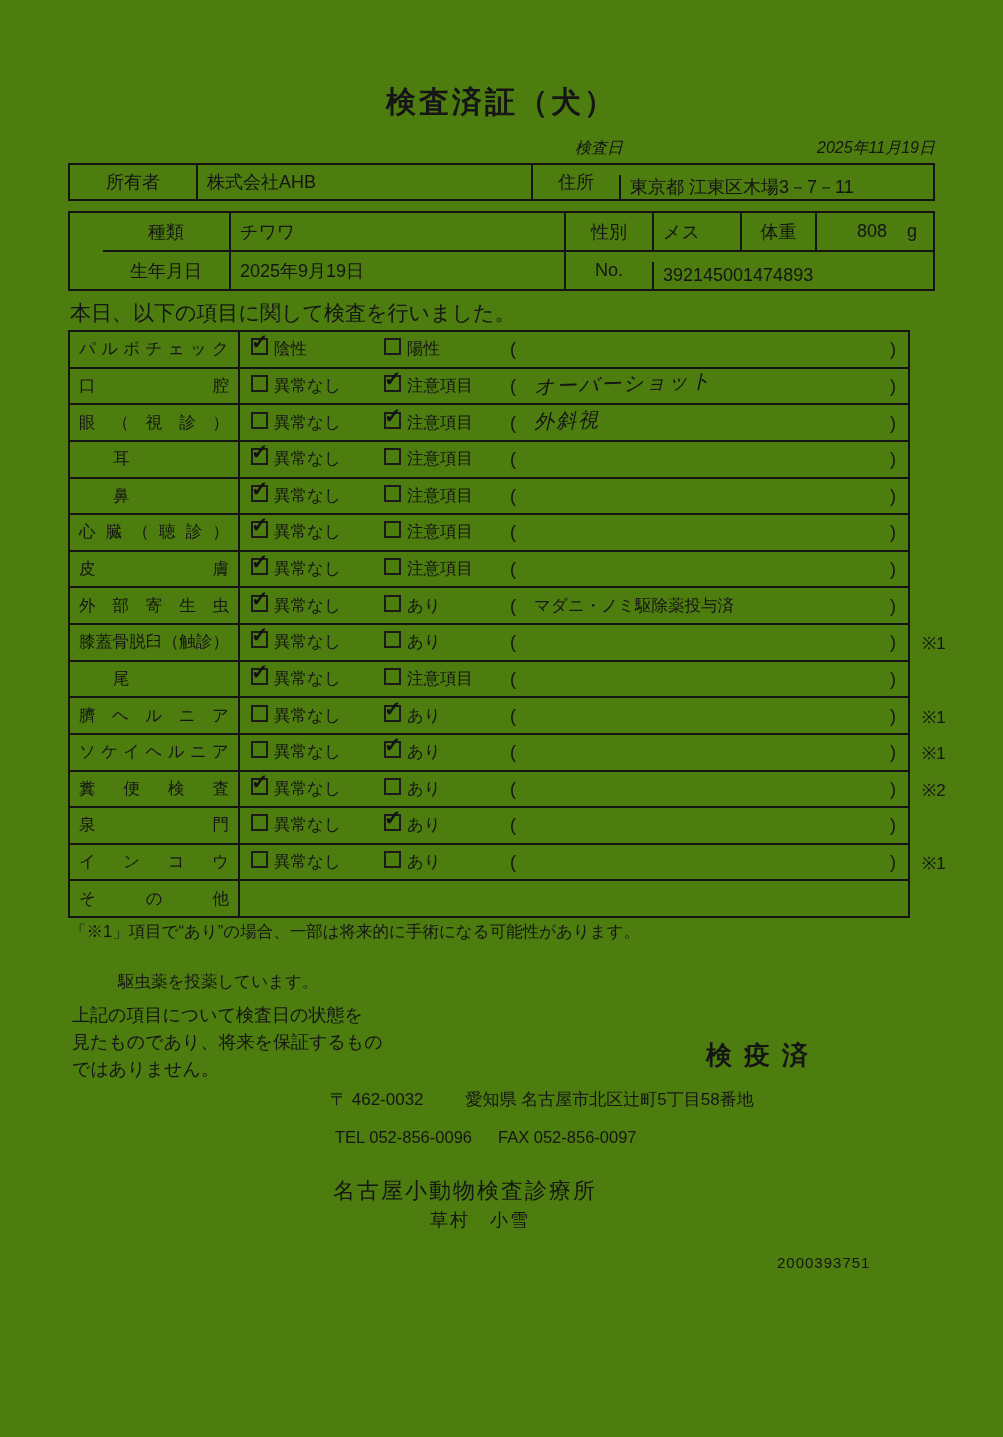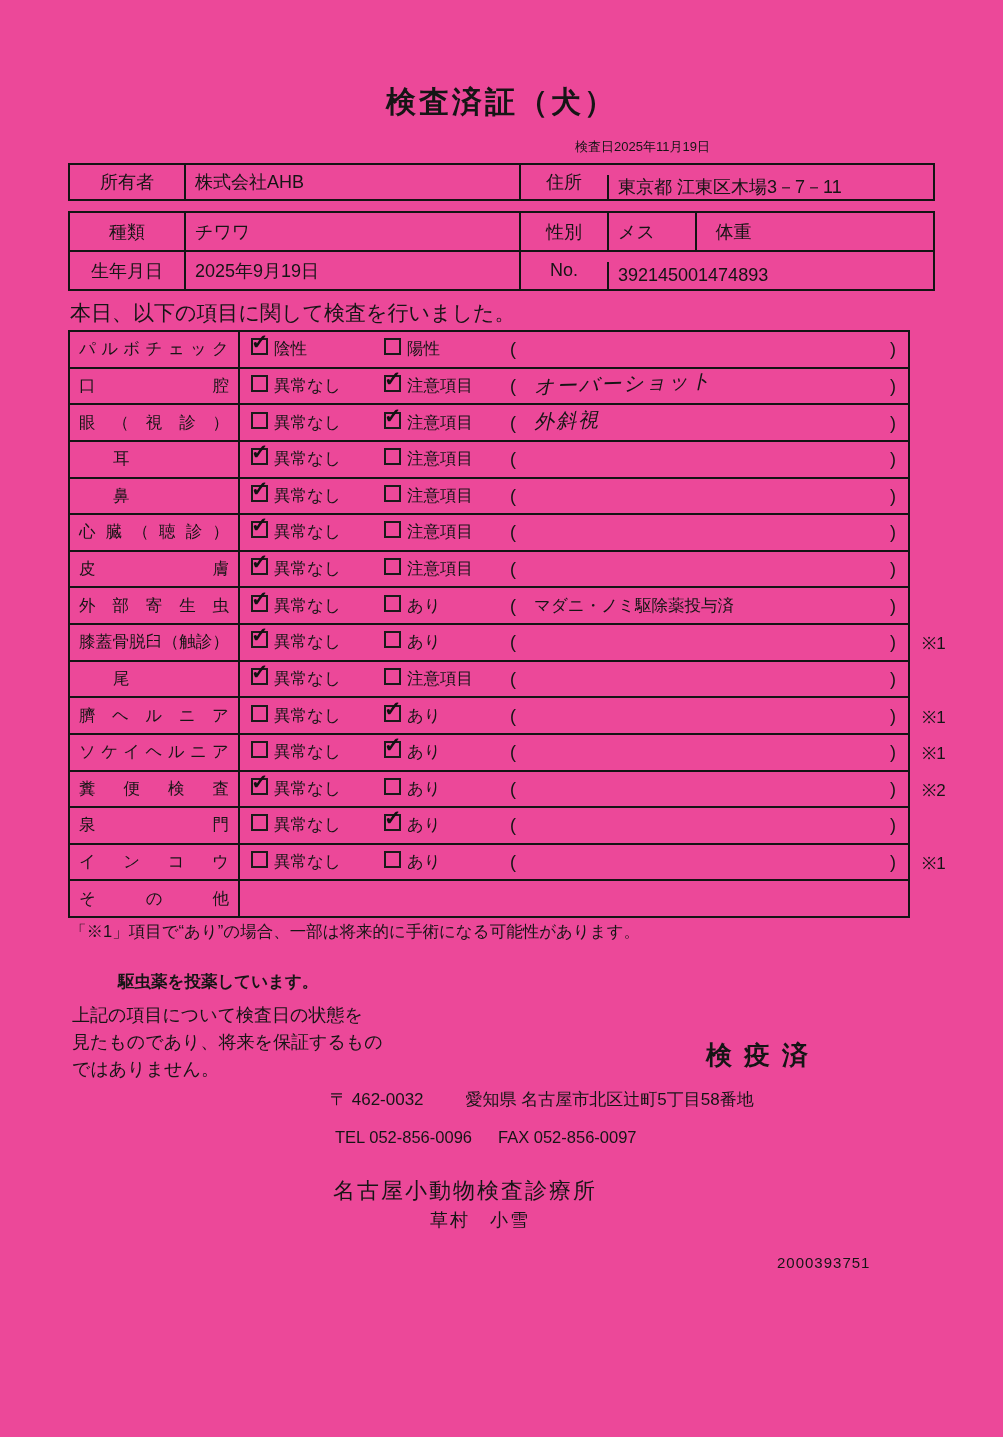--- a/index.html
+++ b/index.html
@@ -1,34 +1,34 @@
 <!DOCTYPE html>
 <html><head>
 <meta charset="utf-8">
 <style>
   html,body{margin:0;padding:0;background:#d8d8d8;}
-  .page{position:relative;width:1003px;height:1437px;background:#ec4899;
+  .page{position:relative;width:1003px;height:1437px;background:#4d7c0f;
         font-family:"Liberation Sans",sans-serif;color:#151515;overflow:hidden;margin:0 auto;}
 
   .title{position:absolute;top:82px;left:0;width:100%;text-align:center;
          font-size:30px;font-weight:600;letter-spacing:3px;}
 
   .date-row{position:absolute;top:138px;left:575px;width:360px;display:flex;
-            justify-content:flex-start;font-size:13px;}
+            justify-content:space-between;font-size:16px;font-style:italic;}
 
   .tbl{position:absolute;left:68px;width:867px;border:2px solid #141414;box-sizing:border-box;font-size:18px;}
   .owner-tbl{top:163px;height:38px;display:flex;}
-  .pet-tbl{top:211px;}
+  .pet-tbl{top:211px;padding-left:33px;}
   .trow{display:flex;height:37px;}
   .trow + .trow{border-top:2px solid #141414;}
   .cell{display:flex;align-items:center;box-sizing:border-box;border-left:2px solid #141414;
         padding:0 9px;white-space:nowrap;}
   .cell:first-child{border-left:none;}
   .lab{justify-content:center;padding:0 4px;}
-  .w-l1{width:114px;flex:none;} .w-v1{width:335px;flex:none;}
+  .w-l1{width:126px;flex:none;} .w-v1{width:335px;flex:none;}
   .w-l2{width:88px;flex:none;}  .w-v2{flex:1;margin-top:10px;}
   .w-sex{width:88px;flex:none;} .w-wl{width:75px;flex:none;}
   .w-wt{flex:1;justify-content:flex-end;gap:20px;padding-right:16px;}
 
   .intro{position:absolute;top:299px;left:70px;font-size:21px;}
 
   .checklist{position:absolute;top:330px;left:68px;width:842px;height:588px;
              border:2px solid #141414;box-sizing:border-box;}
   .clbody{display:flex;flex-direction:column;height:100%;}
   .crow{position:relative;flex:1;border-bottom:2px solid #141414;}
@@ -45,21 +45,21 @@
   .paren{position:absolute;top:50%;transform:translateY(-50%);font-size:18px;}
   .p-open{left:440px;} .p-close{left:820px;}
   .remark{position:absolute;left:464px;top:50%;transform:translateY(-50%);
           font-size:16.5px;white-space:nowrap;}
   .remark.hand{font-style:italic;font-size:20px;letter-spacing:2px;font-weight:500;
                transform:translateY(-58%) rotate(-2deg);}
   .snote{position:absolute;left:852px;top:50%;transform:translateY(-50%);font-size:17px;white-space:nowrap;}
 
   .note1{position:absolute;top:921px;left:70px;font-size:16.5px;}
   .note2a{position:absolute;top:947px;left:70px;font-size:16.5px;}
-  .note2b{position:absolute;top:971px;left:118px;font-size:16.5px;font-weight:bold;}
+  .note2b{position:absolute;top:971px;left:118px;font-size:16.5px;}
 
   .disclaimer{position:absolute;top:1002px;left:72px;font-size:18px;line-height:27px;}
   .stamp{position:absolute;top:1038px;left:706px;font-size:26px;letter-spacing:12px;font-weight:600;}
 
   .addr-row{position:absolute;top:1088px;left:330px;display:flex;gap:42px;font-size:17px;}
   .tel-row{position:absolute;top:1128px;left:335px;display:flex;gap:26px;font-size:16.5px;}
   .clinic-name{position:absolute;top:1176px;left:333px;font-size:22px;letter-spacing:2px;}
   .vet-name{position:absolute;top:1208px;left:430px;font-size:18px;letter-spacing:2px;}
   .serial{position:absolute;top:1254px;left:777px;font-size:15px;letter-spacing:1px;}
 </style>
@@ -82,20 +82,24 @@
     <div class="cell w-v2">東京都 江東区木場3－7－11</div>
   </div>
 
   <div class="tbl pet-tbl">
     <div class="trow">
       <div class="cell lab w-l1">種類</div>
       <div class="cell w-v1">チワワ</div>
       <div class="cell lab w-l2">性別</div>
       <div class="cell w-sex">メス</div>
       <div class="cell lab w-wl">体重</div>
+      <div class="cell w-wt">
+        <span>808</span>
+        <span>g</span>
+      </div>
     </div>
     <div class="trow">
       <div class="cell lab w-l1">生年月日</div>
       <div class="cell w-v1">2025年9月19日</div>
       <div class="cell lab w-l2">No.</div>
       <div class="cell w-v2">392145001474893</div>
     </div>
   </div>
 
   <div class="intro">本日、以下の項目に関して検査を行いました。</div>

